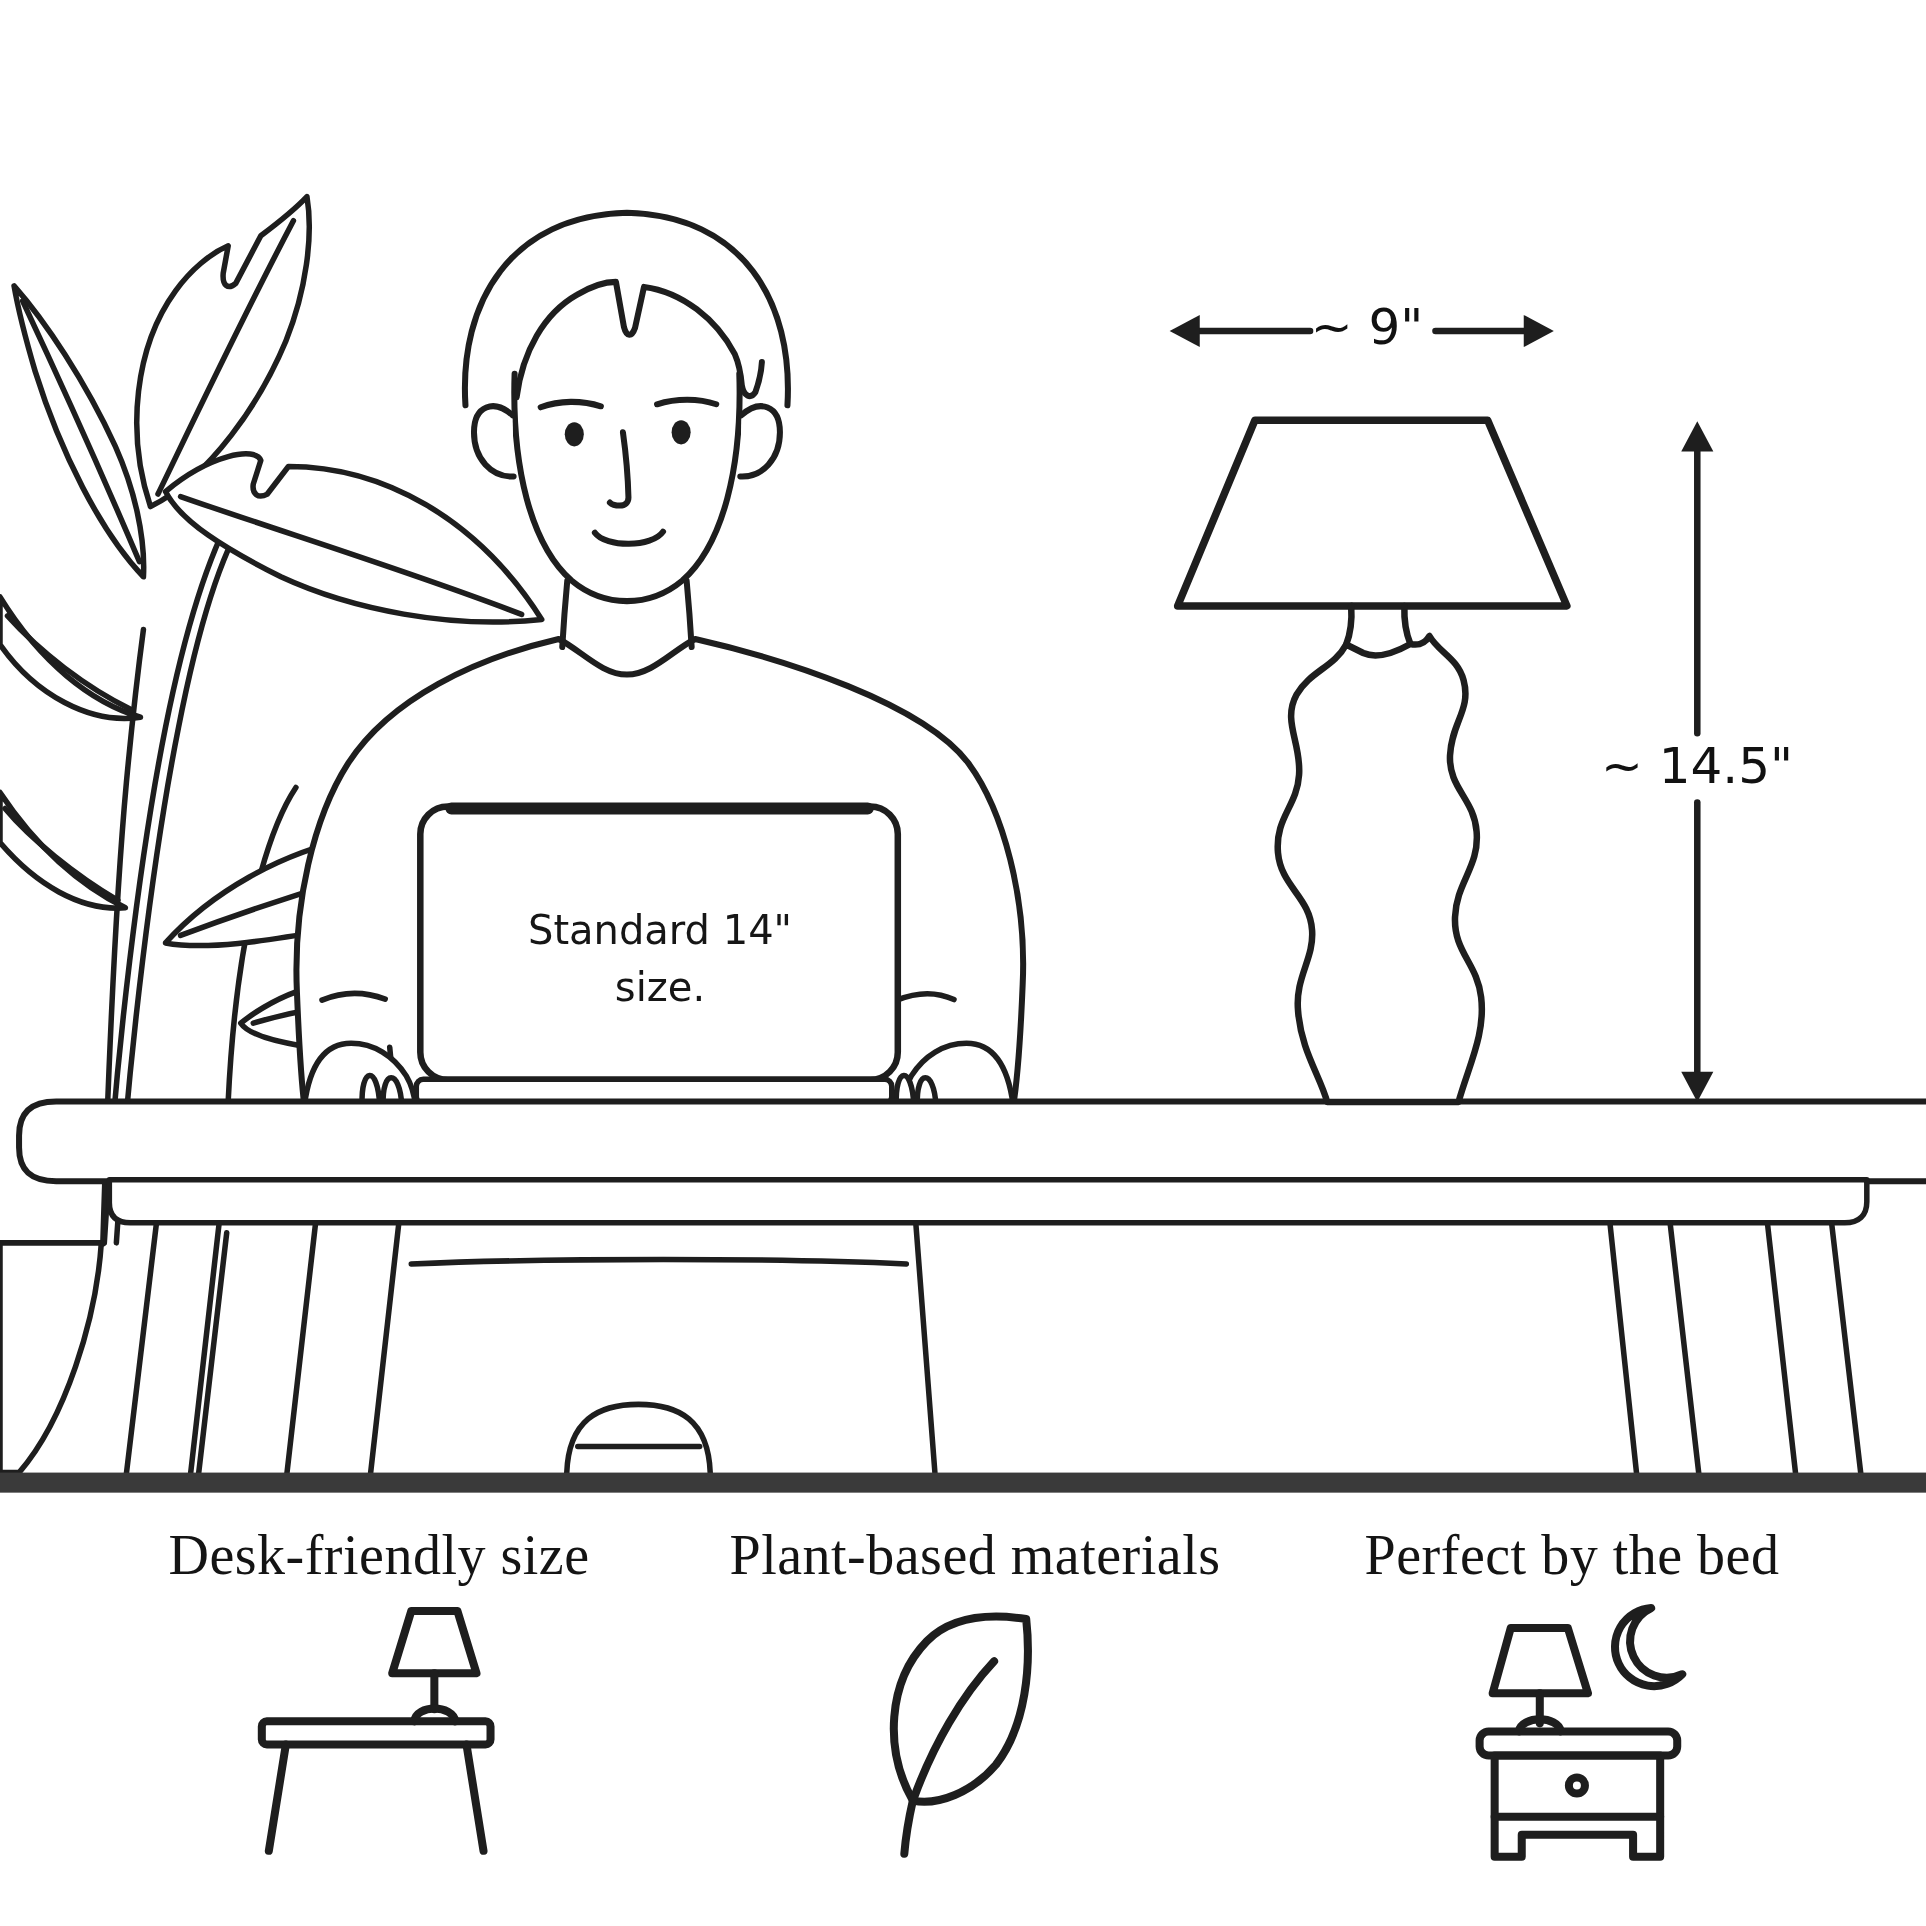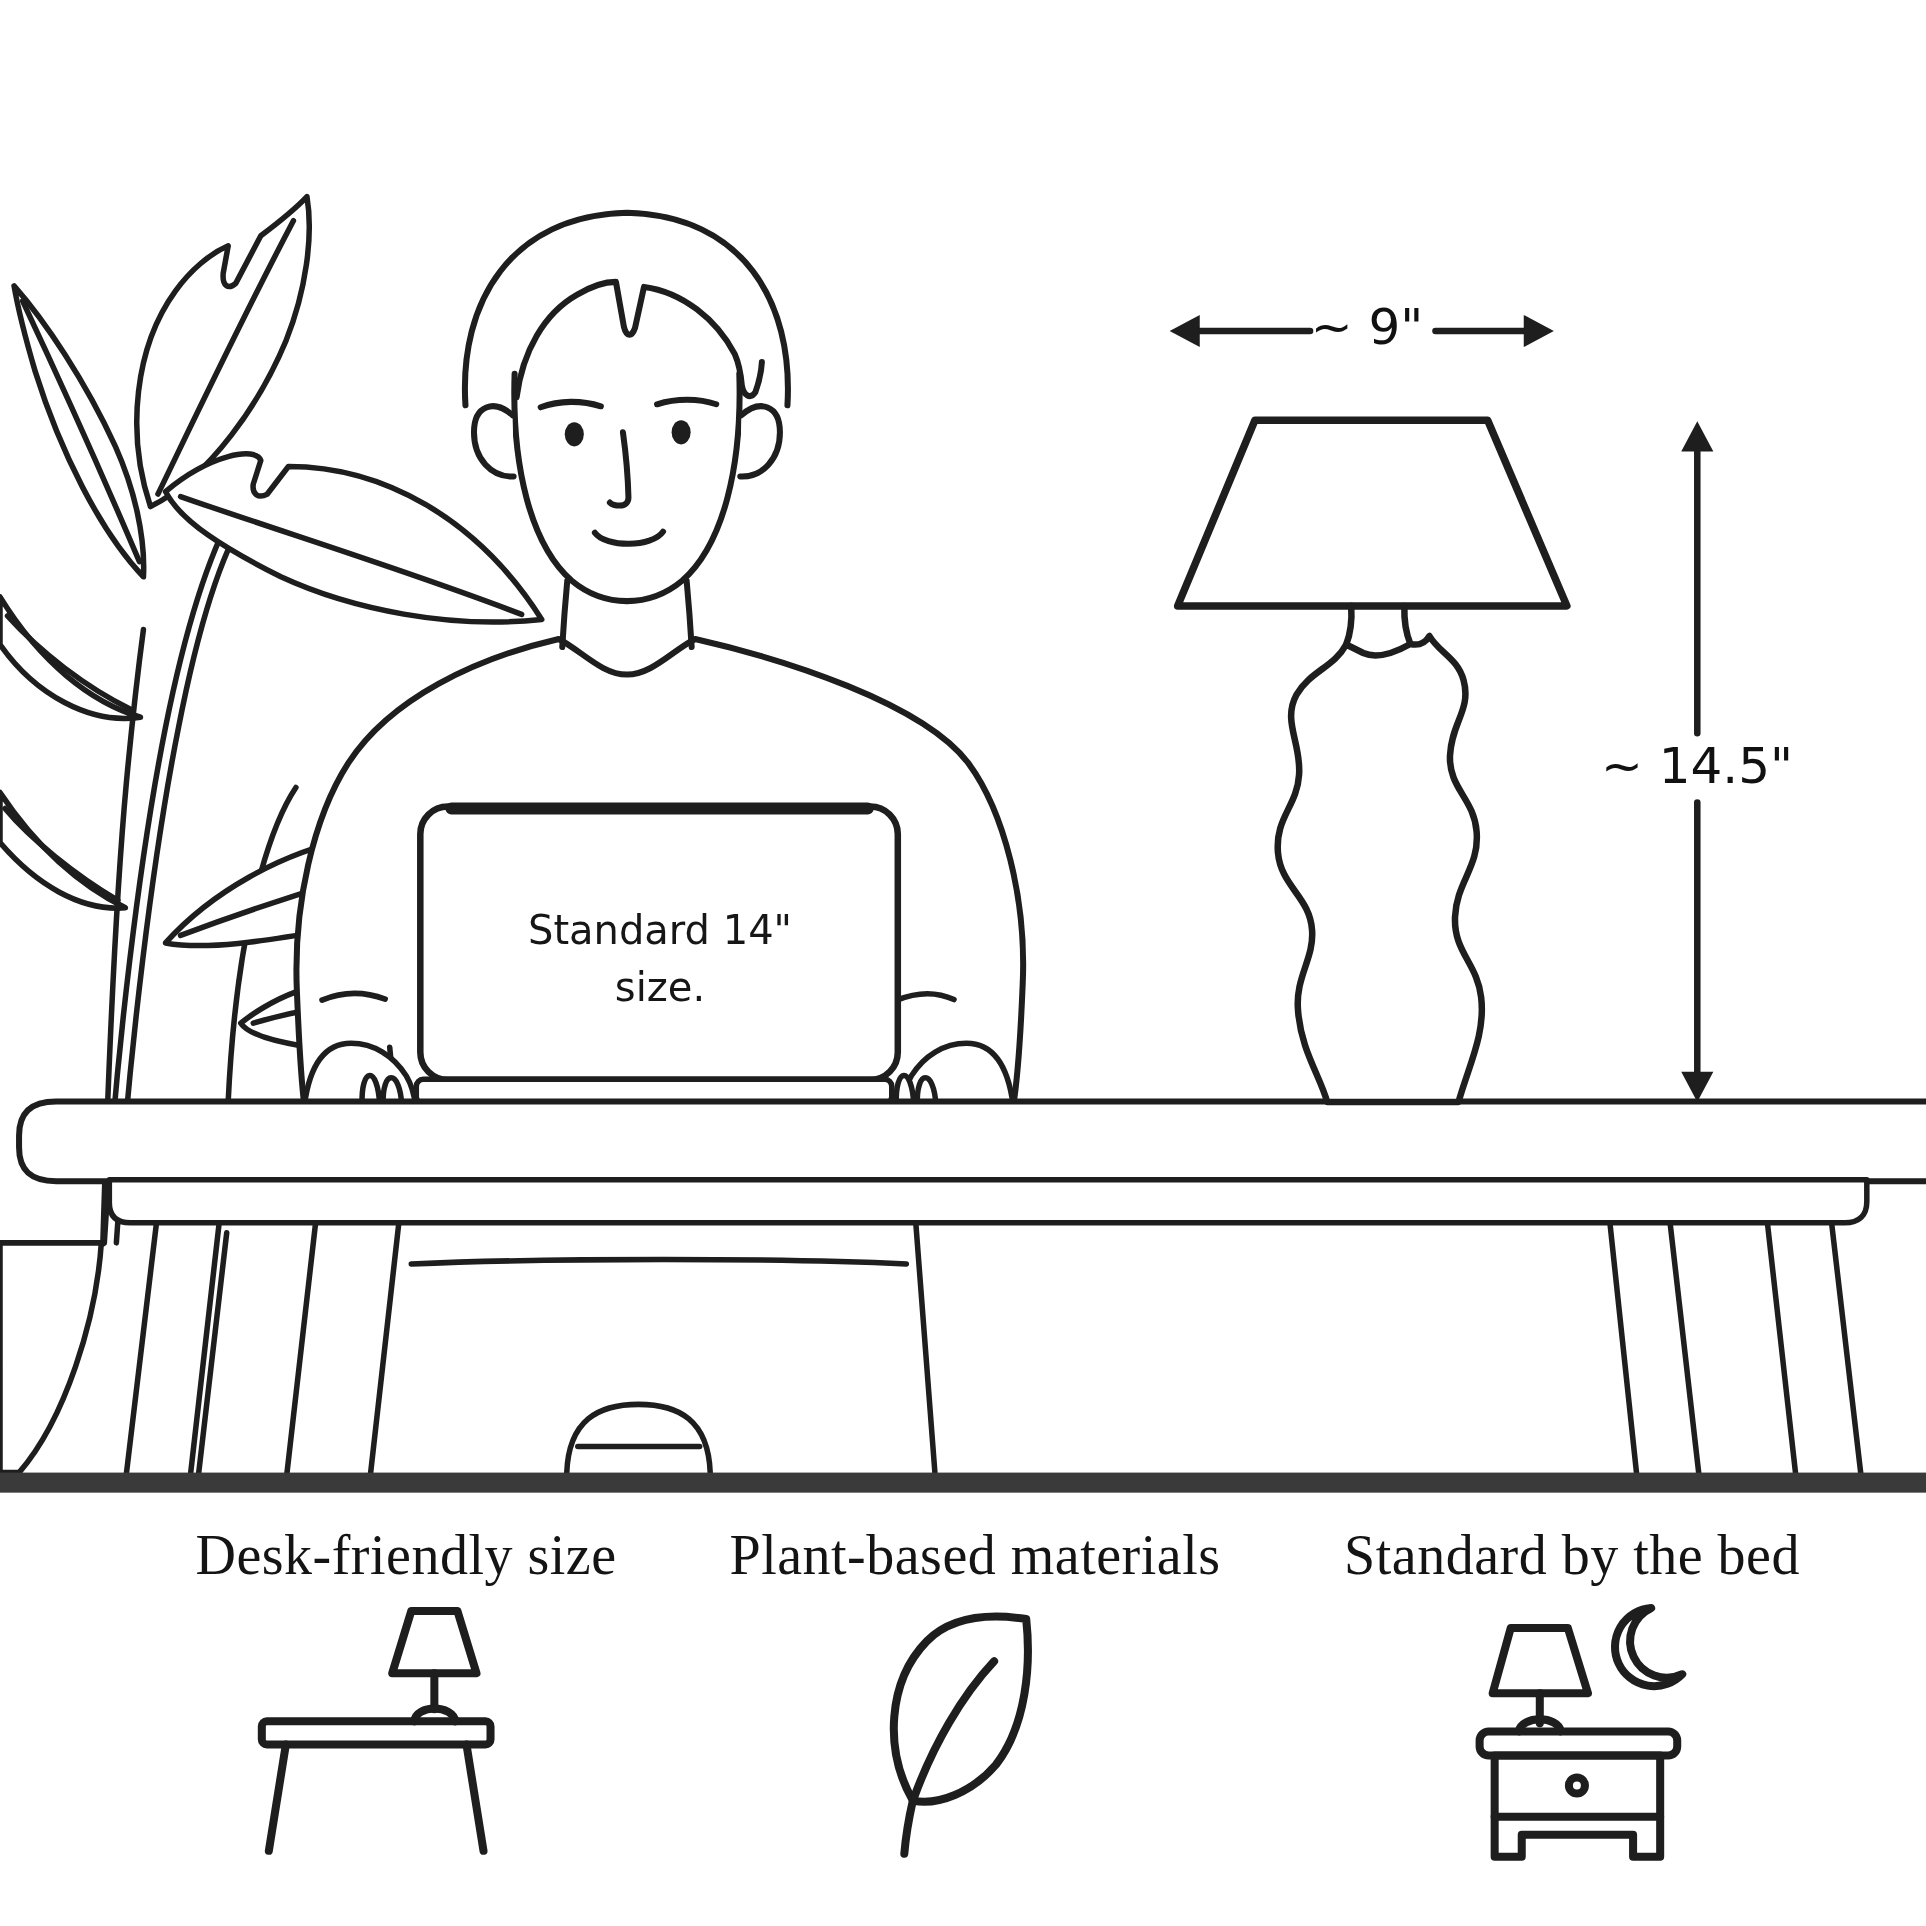--- a/index.html
+++ b/index.html
@@ -173,18 +173,18 @@
 
   <div class="txt dim-label" style="left:1367px;top:327px;">~ 9"</div>
 
   <div class="txt dim-label" style="left:1697px;top:766px;background:#ffffff;padding:0 5px;">~ 14.5"</div>
 
   <div class="laptop-note">
     <div>Standard 14"</div>
     <div>size.</div>
   </div>
 
-  <div class="txt feature-label" style="left:379px;top:1555px;margin-left:27px;">Desk-friendly size</div>
+  <div class="txt feature-label" style="left:379px;top:1555px;">Desk-friendly size</div>
   <div class="txt feature-label" style="left:975px;top:1555px;">Plant-based materials</div>
-  <div class="txt feature-label" style="left:1572px;top:1555px;">Standard by the bed</div>
+  <div class="txt feature-label" style="left:1572px;top:1555px;">Perfect by the bed</div>
 
 </div>
 
 
 </body></html>

